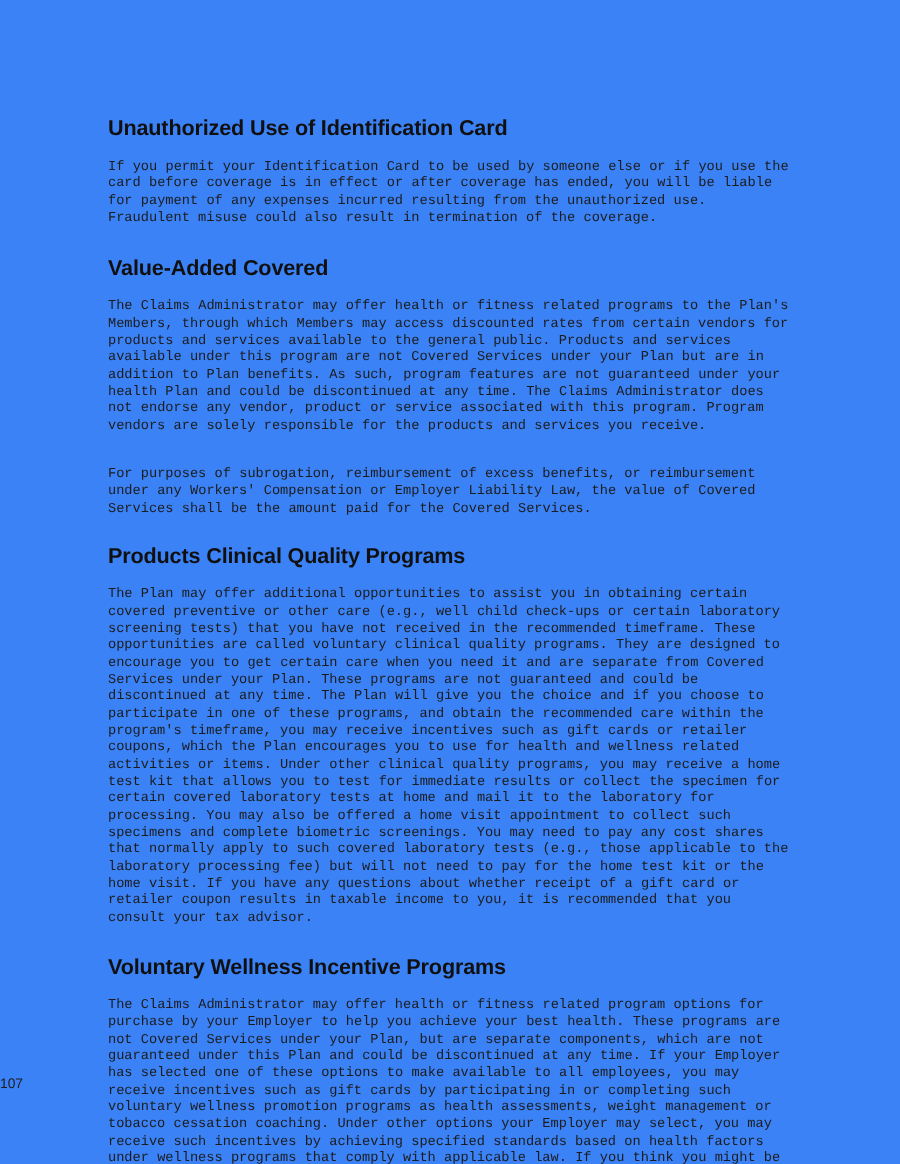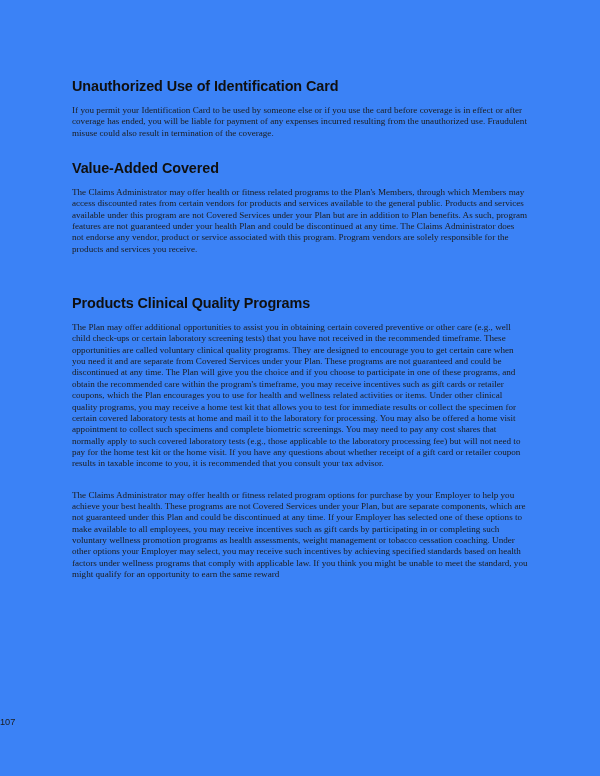--- a/index.html
+++ b/index.html
@@ -38,21 +38,21 @@
     font-family: "Liberation Sans", sans-serif;
     font-size: 14.4px;
     font-weight: bold;
     line-height: 16px;
     letter-spacing: -0.1px;
     margin: 0 0 11px 0;
     padding: 0;
     color: #101010;
   }
   p.body-text {
-    font-family: Liberation Serif, serif;
+    font-family: Liberation Mono, monospace;
     font-size: 9.1px;
     line-height: 11.35px;
     margin: 0;
     padding: 0;
     color: #1c1c1c;
     text-align: left;
     word-spacing: 0.05px;
   }
   .sec-gap-1 { height: 21px; }
   .sec-gap-2 { height: 21px; }
@@ -85,32 +85,34 @@
     <div class="sec-gap-1"></div>
 
     <div class="section">
       <h2 class="heading">Value-Added Covered</h2>
       <p class="body-text">The Claims Administrator may offer health or fitness related programs to the Plan's Members, through which Members may access discounted rates from certain vendors for products and services available to the general public.  Products and services available under this program are not Covered Services under your Plan but are in addition to Plan benefits. As such, program features are not guaranteed under your health Plan and could be discontinued at any time. The Claims Administrator does not endorse any vendor, product or service associated with this program.  Program vendors are solely responsible for the products and services you receive.</p>
     </div>
 
     <div class="sec-gap-2"></div>
 
     <div class="section">
+      <p class="body-text">For purposes of subrogation, reimbursement of excess benefits, or reimbursement under any Workers' Compensation or Employer Liability Law, the value of Covered Services shall be the amount paid for the Covered Services.</p>
     </div>
 
     <div class="sec-gap-3"></div>
 
     <div class="section">
       <h2 class="heading">Products Clinical Quality Programs</h2>
       <p class="body-text">The Plan may offer additional opportunities to assist you in obtaining certain covered preventive or other care (e.g., well child check-ups or certain laboratory screening tests) that you have not received in the recommended timeframe.  These opportunities are called voluntary clinical quality programs.  They are designed to encourage you to get certain care when you need it and are separate from Covered Services under your Plan.  These programs are not guaranteed and could be discontinued at any time.  The Plan will give you the choice and if you choose to participate in one of these programs, and obtain the recommended care within the program's timeframe, you may receive incentives such as gift cards or retailer coupons, which the Plan encourages you to use for health and wellness related activities or items.  Under other clinical quality programs, you may receive a home test kit that allows you to test for immediate results or collect the specimen for certain covered laboratory tests at home and mail it to the laboratory for processing.  You may also be offered a home visit appointment to collect such specimens and complete biometric screenings. You may need to pay any cost shares that normally apply to such covered laboratory tests (e.g., those applicable to the laboratory processing fee) but will not need to pay for the home test kit or the home visit.  If you have any questions about whether receipt of a gift card or retailer coupon results in taxable income to you, it is recommended that you consult your tax advisor.</p>
     </div>
 
     <div class="sec-gap-4"></div>
 
     <div class="section">
+      <h2 class="heading">Voluntary Wellness Incentive Programs</h2>
       <p class="body-text">The Claims Administrator may offer health or fitness related program options for purchase by your Employer to help you achieve your best health.  These programs are not Covered Services under your Plan, but are separate components, which are not guaranteed under this Plan and could be discontinued at any time.  If your Employer has selected one of these options to make available to all employees, you may receive incentives such as gift cards by participating in or completing such voluntary wellness promotion programs as health assessments, weight management or tobacco cessation coaching.  Under other options your Employer may select, you may receive such incentives by achieving specified standards based on health factors under wellness programs that comply with applicable law.  If you think you might be unable to meet the standard, you might qualify for an opportunity to earn the same reward</p>
     </div>
 
   </div>
 
   <div class="page-number">107</div>
 
 </div>
 
 </body></html>

